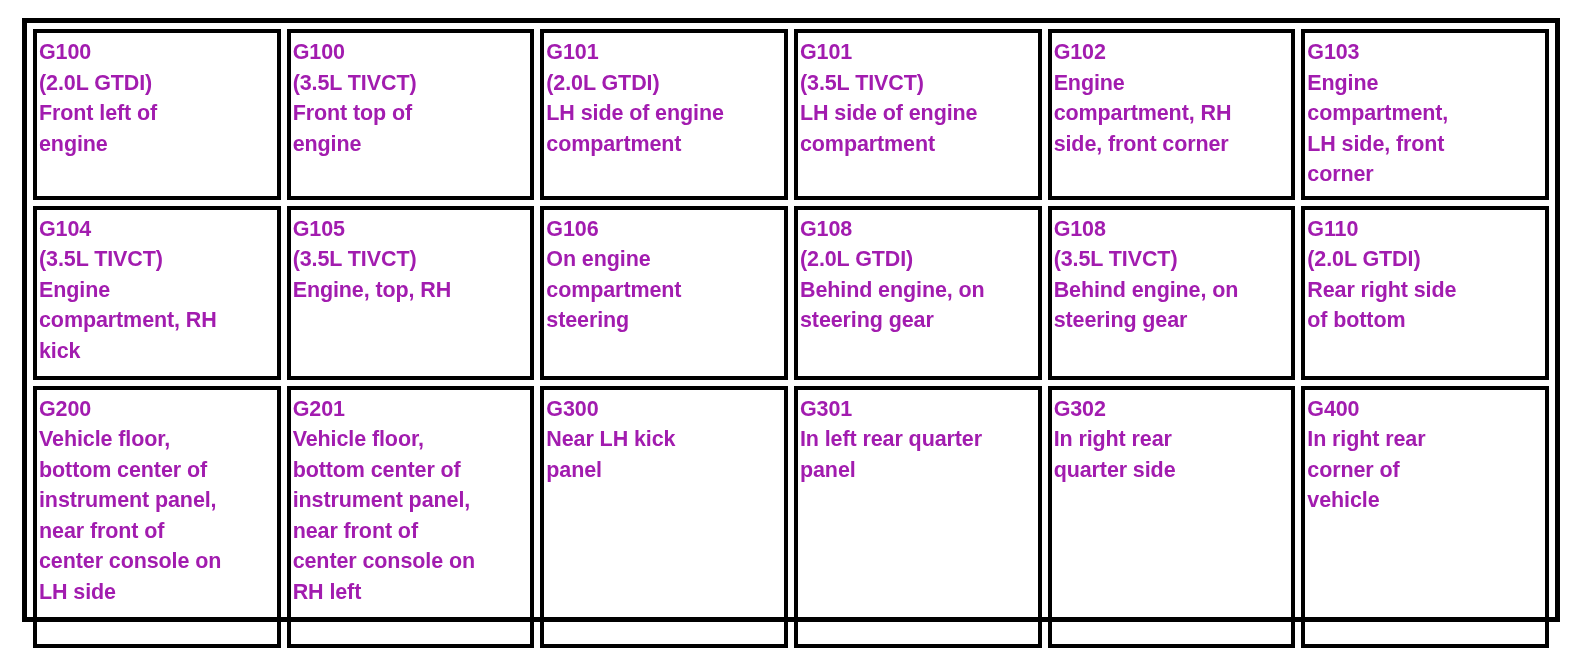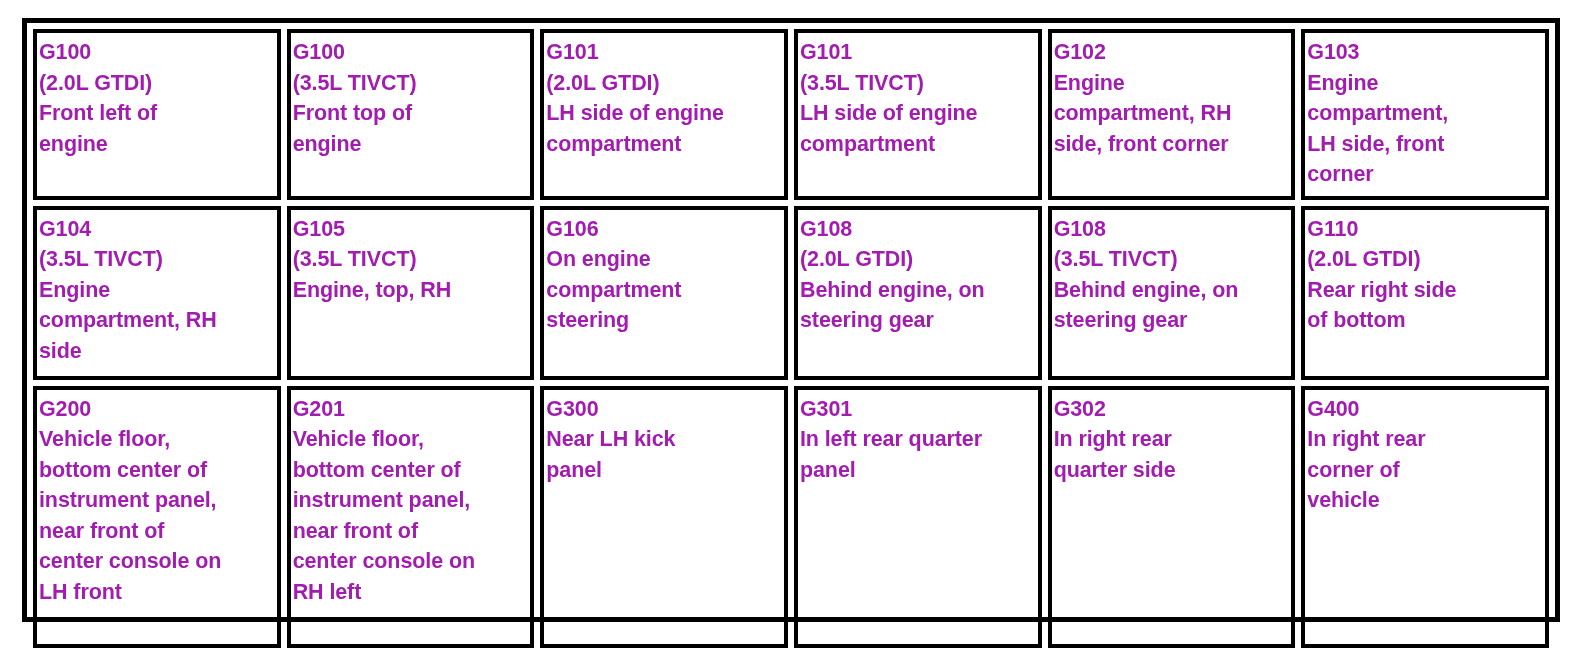--- a/index.html
+++ b/index.html
@@ -103,21 +103,21 @@
           </div>
         </td>
       </tr>
       <tr>
         <td class="r2">
           <div class="cell-lines">
             <div>G104</div>
             <div>(3.5L TIVCT)</div>
             <div>Engine</div>
             <div>compartment, RH</div>
-            <div>side</div>
+            <div>kick</div>
           </div>
         </td>
         <td class="r2">
           <div class="cell-lines">
             <div>G105</div>
             <div>(3.5L TIVCT)</div>
             <div>Engine, top, RH</div>
           </div>
         </td>
         <td class="r2">
@@ -155,21 +155,21 @@
       </tr>
       <tr>
         <td class="r3">
           <div class="cell-lines">
             <div>G200</div>
             <div>Vehicle floor,</div>
             <div>bottom center of</div>
             <div>instrument panel,</div>
             <div>near front of</div>
             <div>center console on</div>
-            <div>LH front</div>
+            <div>LH side</div>
           </div>
         </td>
         <td class="r3">
           <div class="cell-lines">
             <div>G201</div>
             <div>Vehicle floor,</div>
             <div>bottom center of</div>
             <div>instrument panel,</div>
             <div>near front of</div>
             <div>center console on</div>

